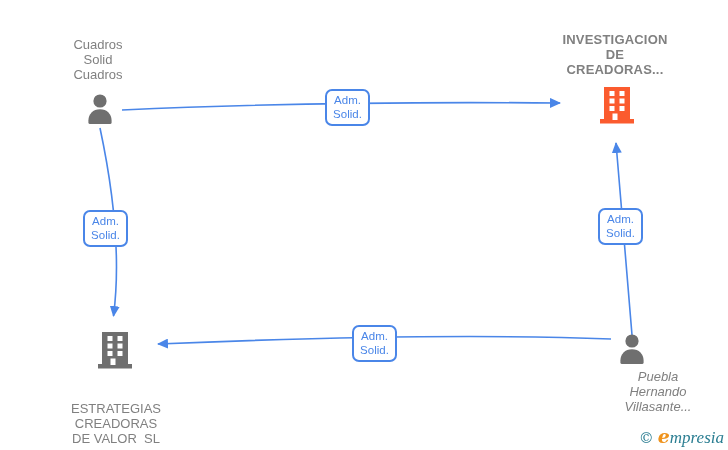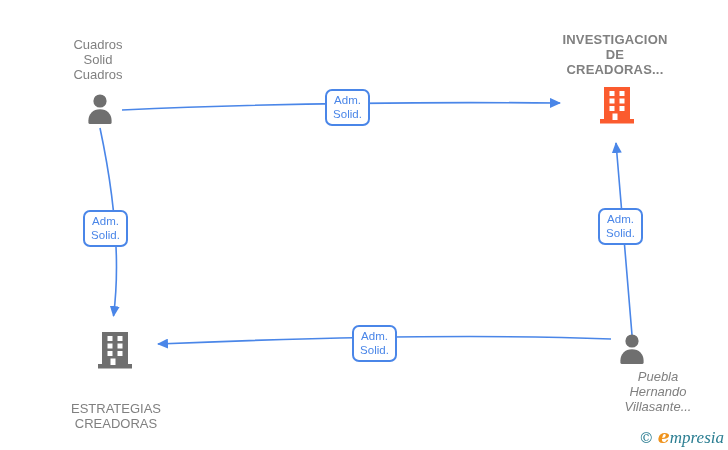--- a/index.html
+++ b/index.html
@@ -134,20 +134,21 @@
     <rect x="21.5" y="5" width="5" height="5" fill="#ffffff"></rect>
     <rect x="11.5" y="12.5" width="5" height="5" fill="#ffffff"></rect>
     <rect x="21.5" y="12.5" width="5" height="5" fill="#ffffff"></rect>
     <rect x="11.5" y="20" width="5" height="5" fill="#ffffff"></rect>
     <rect x="21.5" y="20" width="5" height="5" fill="#ffffff"></rect>
     <rect x="14.5" y="27.5" width="5" height="6.5" fill="#ffffff"></rect>
   </svg>
   <div class="node-label" id="node-text-estrategias">
     <span>ESTRATEGIAS</span>
     <span>CREADORAS</span>
+    <span>DE VALOR  SL</span>
   </div>
 
   <svg class="node-icon icon-gray" id="node-icon-puebla" width="28" height="30" viewBox="0 0 28 30">
     <circle cx="14" cy="7" r="6.6" fill="currentColor"></circle>
     <path fill="currentColor" d="M14 15.2 C 7 15.2 2.4 20 2.4 26.6 L 2.4 28.4 Q 2.4 30 4 30 L 24 30 Q 25.6 30 25.6 28.4 L 25.6 26.6 C 25.6 20 21 15.2 14 15.2 Z"></path>
   </svg>
   <div class="node-label" id="node-text-puebla">
     <span>Puebla</span>
     <span>Hernando</span>
     <span>Villasante...</span>

